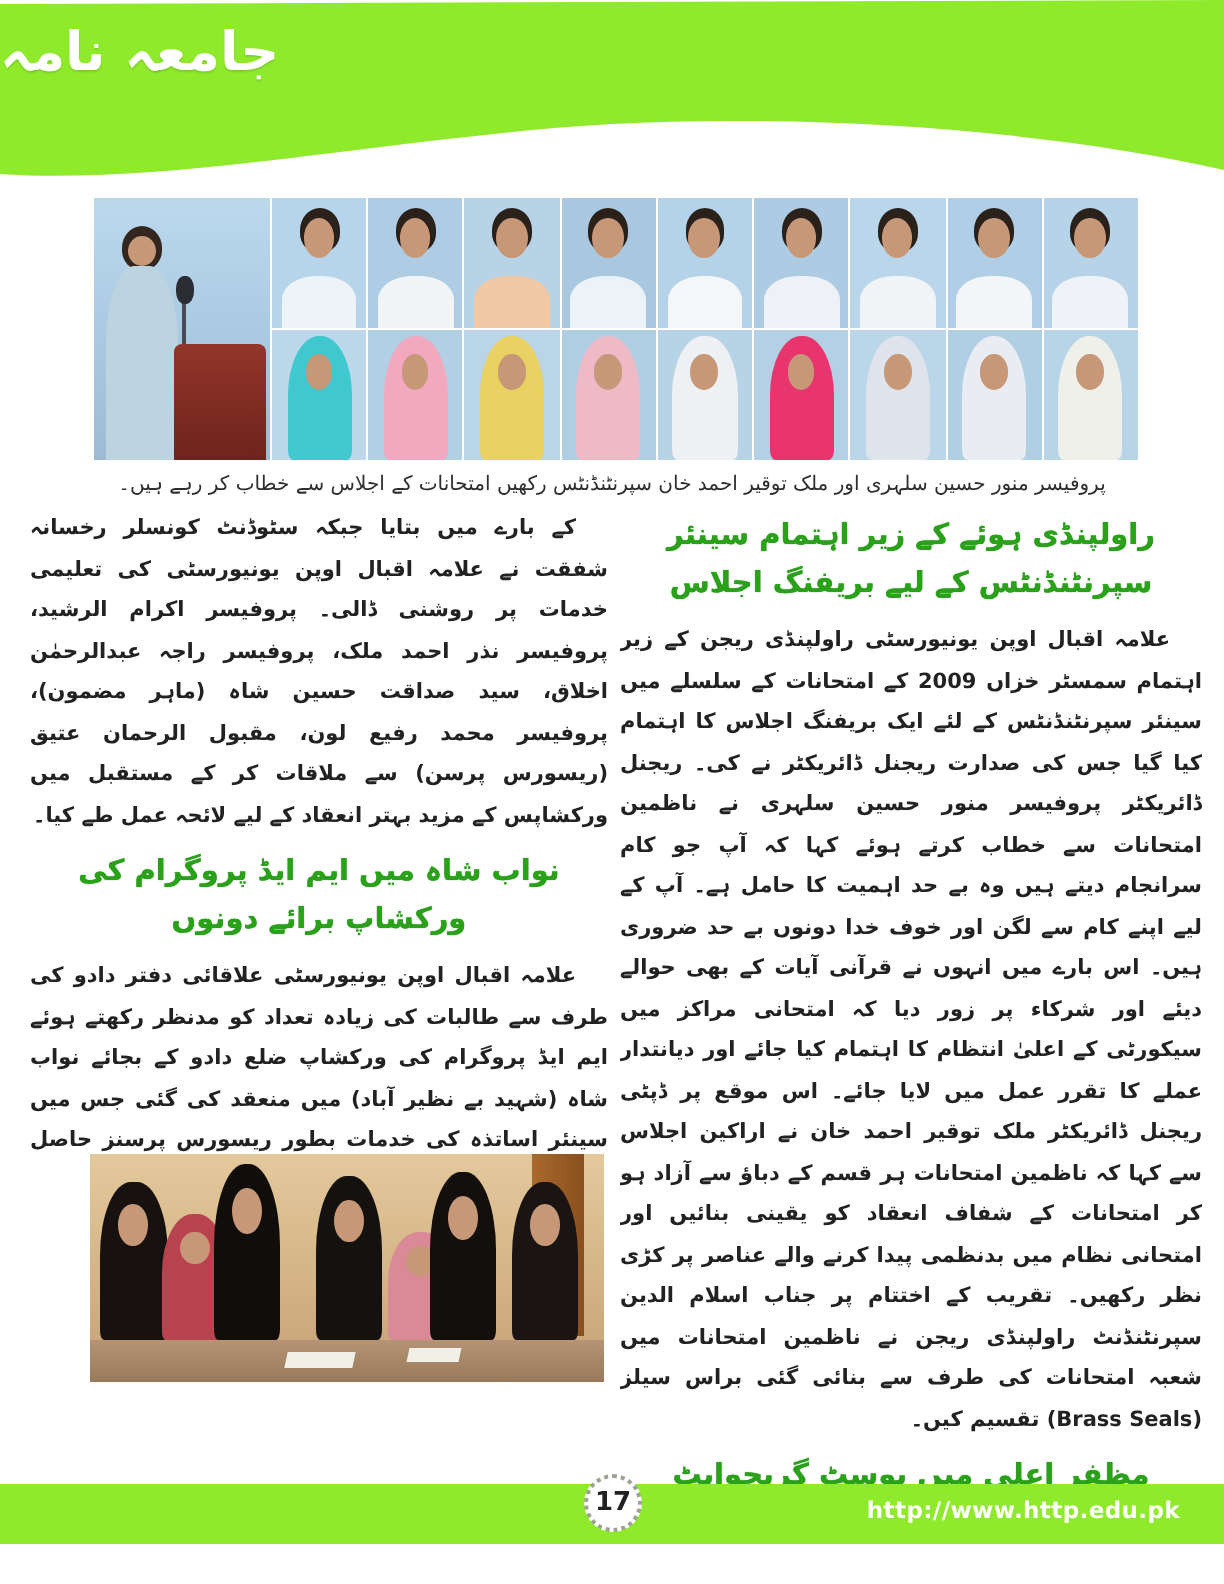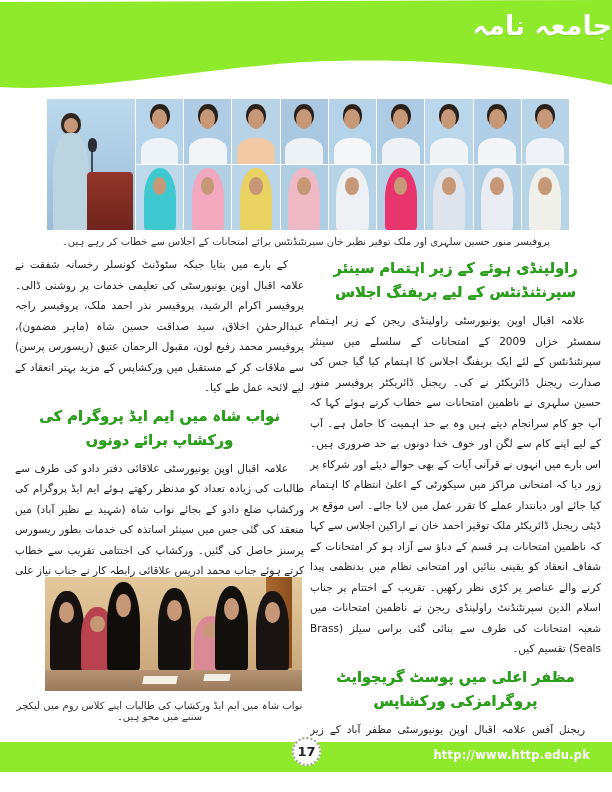--- a/index.html
+++ b/index.html
@@ -6,21 +6,21 @@
   body { background:#888; font-family:"DejaVu Sans", sans-serif; }
   .page {
     position:relative; width:612px; height:792px; margin:0 auto;
     background:#ffffff; overflow:hidden;
   }
   
   .masthead { position:absolute; top:0; left:0; width:612px; height:96px; }
   .masthead svg { display:block; }
   .masthead-title {
     position:absolute; top:10px; left:0; width:100%;
-    text-align:right; color:#ffffff; font-size:27px; font-weight:bold;
+    text-align:left; color:#ffffff; font-size:27px; font-weight:bold;
     direction:rtl; letter-spacing:1px;
     text-shadow:0 1px 1px rgba(0,0,0,.12);
   }
   
   .collage {
     position:absolute; left:47px; top:99px; width:522px; height:131px;
     display:flex; gap:1px; background:#ffffff;
   }
   .speaker-photo {
     position:relative; width:88px; height:100%; overflow:hidden;
@@ -48,21 +48,21 @@
   .col { position:absolute; direction:rtl; }
   .col-right { left:310px; top:254px; width:291px; height:496px; overflow:hidden; }
   .col-left  { left:15px;  top:254px; width:289px; height:330px; overflow:hidden; }
   h3.green {
     color:#29a21a; font-size:14.5px; font-weight:bold; text-align:center;
     line-height:24px; margin:2px 0 6px 0;
     text-shadow:0 0 .5px #1c7d10;
   }
   p.body {
     font-size:10.5px; line-height:20.5px; color:#222; text-align:justify;
-    text-indent:16px; margin-bottom:6px;
+    text-indent:16px; margin-bottom:6px;font-weight:bold;
   }
   
   .classroom {
     position:absolute; left:45px; top:577px; width:257px; height:114px; overflow:hidden;
     background:linear-gradient(180deg,#e3c99c 0%,#d3b184 60%,#c5a173 100%);
   }
   .door { position:absolute; right:10px; top:0; width:26px; height:80%; background:linear-gradient(90deg,#a96a2e,#8a4f1d); }
   .fig { position:absolute; bottom:18%; border-radius:46% 46% 6% 6%; }
   .fig .fface { position:absolute; top:14%; left:28%; width:44%; height:26%; border-radius:50%; background:#c79878; }
   .desk { position:absolute; bottom:0; left:0; width:100%; height:18%; background:linear-gradient(180deg,#b59374,#9a7a5c); }
@@ -188,21 +188,21 @@
             <div class="dupatta" style="background: rgb(233, 236, 242);"></div>
             <div class="face2" style="background: rgb(199, 152, 120);"></div>
           </div>
           <div class="cell" style="background: rgb(184, 212, 231);">
             <div class="dupatta" style="background: rgb(240, 240, 234);"></div>
             <div class="face2" style="background: rgb(199, 152, 120);"></div>
           </div>
         </div>
     </div>
   </div>
-  <div class="collage-caption">پروفیسر منور حسین سلہری اور ملک توقیر نظیر خان سپرنٹنڈنٹس برائے امتحانات کے اجلاس سے خطاب کر رہے ہیں۔</div>
+  <div class="collage-caption">پروفیسر منور حسین سلہری اور ملک توقیر احمد خان سپرنٹنڈنٹس رکھیں امتحانات کے اجلاس سے خطاب کر رہے ہیں۔</div>
 
   <div class="col col-right">
     <h3 class="green">راولپنڈی ہوئے کے زیر اہتمام سینئر سپرنٹنڈنٹس کے لیے بریفنگ اجلاس</h3>
     <p class="body">علامہ اقبال اوپن یونیورسٹی راولپنڈی ریجن کے زیر اہتمام سمسٹر خزاں 2009 کے امتحانات کے سلسلے میں سینئر سپرنٹنڈنٹس کے لئے ایک بریفنگ اجلاس کا اہتمام کیا گیا جس کی صدارت ریجنل ڈائریکٹر نے کی۔ ریجنل ڈائریکٹر پروفیسر منور حسین سلہری نے ناظمین امتحانات سے خطاب کرتے ہوئے کہا کہ آپ جو کام سرانجام دیتے ہیں وہ بے حد اہمیت کا حامل ہے۔ آپ کے لیے اپنے کام سے لگن اور خوف خدا دونوں بے حد ضروری ہیں۔ اس بارے میں انہوں نے قرآنی آیات کے بھی حوالے دیئے اور شرکاء پر زور دیا کہ امتحانی مراکز میں سیکورٹی کے اعلیٰ انتظام کا اہتمام کیا جائے اور دیانتدار عملے کا تقرر عمل میں لایا جائے۔ اس موقع پر ڈپٹی ریجنل ڈائریکٹر ملک توقیر احمد خان نے اراکین اجلاس سے کہا کہ ناظمین امتحانات ہر قسم کے دباؤ سے آزاد ہو کر امتحانات کے شفاف انعقاد کو یقینی بنائیں اور امتحانی نظام میں بدنظمی پیدا کرنے والے عناصر پر کڑی نظر رکھیں۔ تقریب کے اختتام پر جناب اسلام الدین سپرنٹنڈنٹ راولپنڈی ریجن نے ناظمین امتحانات میں شعبہ امتحانات کی طرف سے بنائی گئی براس سیلز (Brass Seals) تقسیم کیں۔</p>
     <h3 class="green">مظفر اعلی میں پوسٹ گریجوایٹ پروگرامزکی ورکشاپس</h3>
     <p class="body">ریجنل آفس علامہ اقبال اوپن یونیورسٹی مظفر آباد کے زیر اہتمام پوسٹ گریجوایٹ پروگرامزکی ورکشاپس گورنمنٹ پوسٹ گریجوایٹ کالج بوائز مظفر آباد میں منعقد ہوئیں۔ ورکشاپس کی اختتامی تقریب ڈپٹی ریجنل ڈائریکٹر محمد رشید خان کے زیر صدارت منعقد ہوئی جس میں انہوں نے طلبہ کو ورکشاپ کی اہمیت و افادیت</p>
   </div>
 
   <div class="col col-left">
     <p class="body">کے بارے میں بتایا جبکہ سٹوڈنٹ کونسلر رخسانہ شفقت نے علامہ اقبال اوپن یونیورسٹی کی تعلیمی خدمات پر روشنی ڈالی۔ پروفیسر اکرام الرشید، پروفیسر نذر احمد ملک، پروفیسر راجہ عبدالرحمٰن اخلاق، سید صداقت حسین شاہ (ماہر مضمون)، پروفیسر محمد رفیع لون، مقبول الرحمان عتیق (ریسورس پرسن) سے ملاقات کر کے مستقبل میں ورکشاپس کے مزید بہتر انعقاد کے لیے لائحہ عمل طے کیا۔</p>
@@ -232,21 +232,20 @@
           <div class="fface"></div>
         </div>
         <div class="fig" style="left: 82%; height: 70%; width: 13%; background: rgb(26, 21, 18);">
           <div class="fface"></div>
         </div>
       </div>
     <div class="desk"></div>
     <div class="paper" style="left:38%; bottom:6%; width:34px; height:8px;"></div>
     <div class="paper" style="left:62%; bottom:9%; width:26px; height:7px;"></div>
   </div>
-  <div class="classroom-caption">نواب شاہ میں ایم ایڈ ورکشاپ کی طالبات اپنے کلاس روم میں لیکچر سننے میں محو ہیں۔</div>
 
   <svg class="footer-bar" width="612" height="30" viewBox="0 0 612 30">
     <rect x="0" y="0" width="612" height="30" fill="#90EA2C"></rect>
   </svg>
   <div class="page-badge">
     <span>17</span>
   </div>
   <a class="footer-url" href="#">http://www.http.edu.pk</a>
 
 </div>

